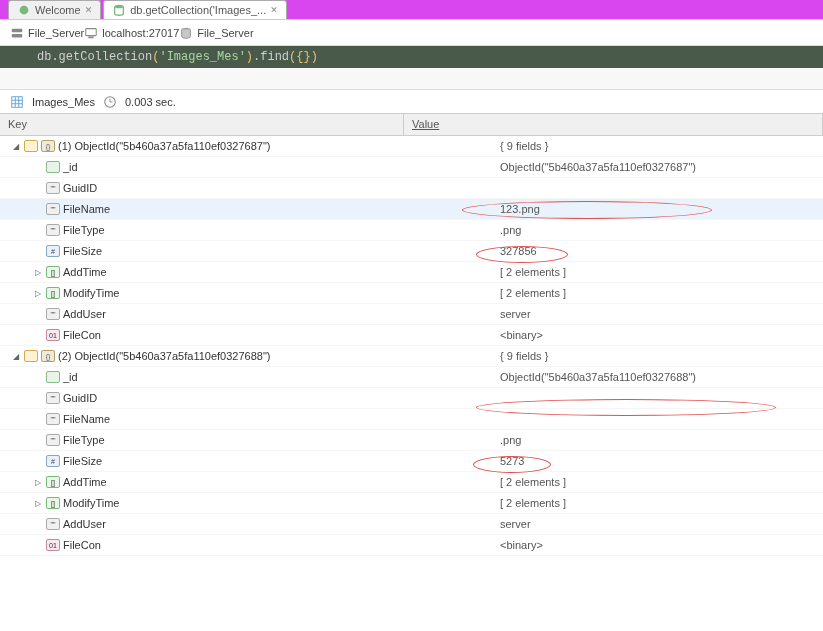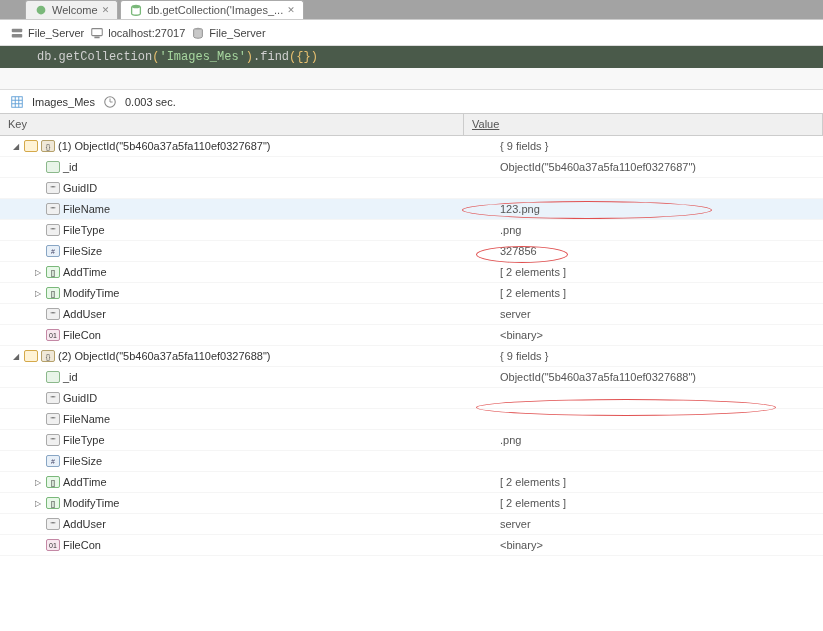--- a/index.html
+++ b/index.html
@@ -1,38 +1,38 @@
 <!DOCTYPE html>
 <html><head>
 <meta charset="utf-8">
 <style>
   * { box-sizing: border-box; margin: 0; padding: 0; }
   body { font-family: Tahoma, Arial, sans-serif; font-size: 11px; color: #333; background: #fff; width: 823px; height: 631px; overflow: hidden; }
   
-  .tabs { display: flex; height: 20px; background: #a3a3a3; border-bottom: 1px solid #ccc; padding-left: 25px; gap: 2px; }
+  .tabs { display: flex; height: 20px; background: #d946ef; border-bottom: 1px solid #ccc; padding-left: 8px; gap: 2px; }
   .tab { display: flex; align-items: center; padding: 2px 8px; border: 1px solid #aaa; border-bottom: none; border-radius: 3px 3px 0 0; background: #f0f0f0; font-size: 11px; color: #555; gap: 4px; }
   .tab.active { background: #fff; }
   .tab-close { color: #888; cursor: pointer; font-size: 9px; }
   
-  .breadcrumb { display: flex; align-items: center; height: 26px; padding: 0 10px; gap: 6px; background: #fff; border-bottom: 1px solid #ddd; }
+  .breadcrumb { display: flex; align-items: center; height: 26px; padding: 0 10px; background: #fff; border-bottom: 1px solid #ddd; }
   .crumb { display: flex; align-items: center; gap: 4px; font-size: 11px; color: #444; }
   
   .query-bar { height: 22px; background: #4a5a4a; color: #fff; display: flex; align-items: center; padding: 0 10px; font-family: 'Courier New', monospace; font-size: 12px; }
   .q-fn { color: #d0d0d0; margin-left: 27px; }
   .q-str { color: #a8d8a0; }
   .q-par { color: #e8c070; }
   .q-brace { color: #e8c070; }
   
   .toolbar-gap { height: 22px; background: #f8f8f8; border-bottom: 1px solid #ddd; }
   
   .status { display: flex; align-items: center; height: 24px; padding: 0 10px; gap: 8px; background: #fff; border-bottom: 1px solid #ccc; }
   
   .headers { display: flex; height: 22px; background: #f0f0f0; border-bottom: 1px solid #ccc; }
   .header-cell { padding: 4px 8px; font-size: 11px; color: #555; border-right: 1px solid #ccc; }
-  .col-key { width: 464px; }
+  .col-key { width: 404px; }
   .col-val { flex: 1; text-decoration: underline; }
   
   .tree { background: #fff; }
   .row { display: flex; height: 21px; align-items: center; border-bottom: 1px solid #f5f5f5; position: relative; }
   .row.selected { background: #eaf3fb; }
   .key-cell { width: 498px; display: flex; align-items: center; padding-left: 8px; gap: 3px; }
   .val-cell { flex: 1; padding-left: 2px; color: #555; position: relative; }
   .indent { display: inline-block; }
   .toggle { width: 10px; height: 10px; display: inline-flex; align-items: center; justify-content: center; color: #666; font-size: 8px; cursor: pointer; }
   .toggle.blank { visibility: hidden; }
@@ -259,20 +259,21 @@
       </div>
       <div class="val-cell"><span>.png</span></div>
     </div>
     <div class="row">
       <div class="key-cell">
         <span class="indent" style="width: 22px;"></span>
         <span class="toggle blank">▷</span>
         <span class="icon-box ic-num">#</span>
         <span class="key-text">FileSize</span>
       </div>
+      <div class="val-cell"><span>5273</span><div class="circle" style="width: 78px; height: 17px; left: -25px; top: 1px;"></div></div>
     </div>
     <div class="row">
       <div class="key-cell">
         <span class="indent" style="width: 22px;"></span>
         <span class="toggle">▷</span>
         <span class="icon-box ic-arr">[]</span>
         <span class="key-text">AddTime</span>
       </div>
       <div class="val-cell"><span>[ 2 elements ]</span></div>
     </div>

